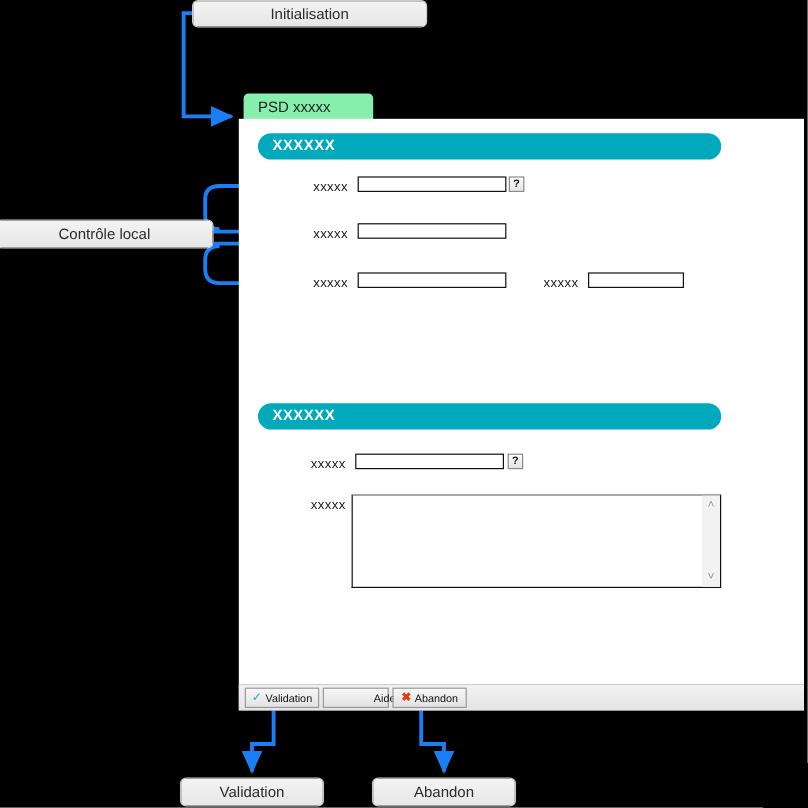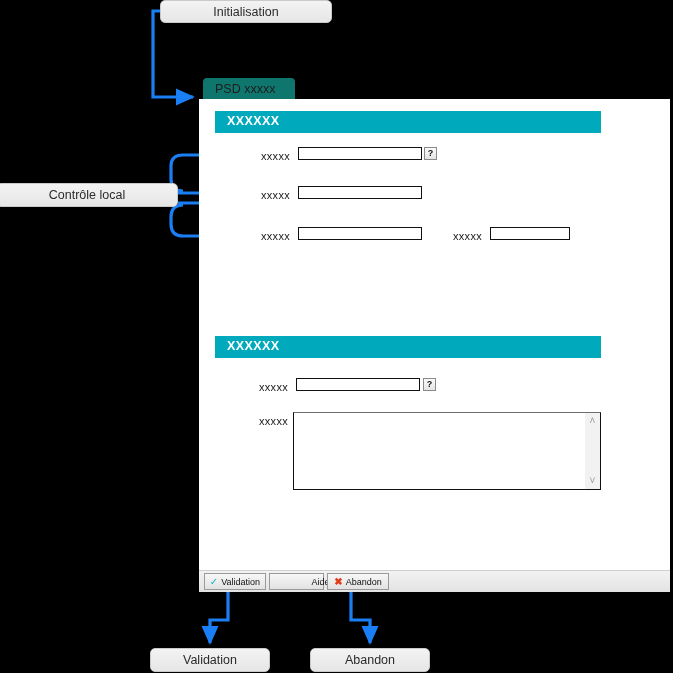--- a/index.html
+++ b/index.html
@@ -17,51 +17,51 @@
     position:absolute;
     background:linear-gradient(#f3f3f3,#e6e6e6);
     border:1px solid #c9c9c9;
     border-radius:5px;
     color:#2b2b2b;
     font-size:12.5px;
     display:flex;align-items:center;justify-content:center;
     box-sizing:border-box;
     white-space:nowrap;
   }
-  #callout-init{left:160px;top:0px;width:172px;height:23px;align-items:center;}
+  #callout-init{left:160px;top:0px;width:196px;height:23px;align-items:center;}
   #callout-ctrl{left:-4px;top:183px;width:182px;height:24px;}
   #callout-validation{left:150px;top:648px;width:120px;height:24px;}
   #callout-abandon{left:310px;top:648px;width:120px;height:24px;}
 
   
   #arrows{position:absolute;left:0;top:0;width:673px;height:673px;pointer-events:none;}
 
   
   .panel{
     position:absolute;left:199px;top:99px;width:471px;height:493px;
     background:#ffffff;
     box-sizing:border-box;
   }
   .tab{
-    position:absolute;left:203px;top:78px;width:92px;height:24px;
-    background:#0f766e;
+    position:absolute;left:203px;top:78px;width:108px;height:24px;
+    background:#86efac;
     border-top-left-radius:4px;border-top-right-radius:4px;
     box-sizing:border-box;
     padding-left:16px;
   }
   .tab-label{
     position:absolute;left:12px;top:4px;
     font-size:12.5px;color:#1d1d1d;
   }
 
   .section-bar{
     position:absolute;left:16px;
     width:386px;height:22px;
     background:#00a9bc;
-    border-radius:0;
+    border-radius:11px;
     box-sizing:border-box;
   }
   .section-bar .sb-text{
     position:absolute;left:12px;top:3px;
     color:#ffffff;font-size:12.5px;font-weight:bold;letter-spacing:.4px;
   }
   #bar-1{top:12px;}
   #bar-2{top:237px;}
 
   .fld-label{

